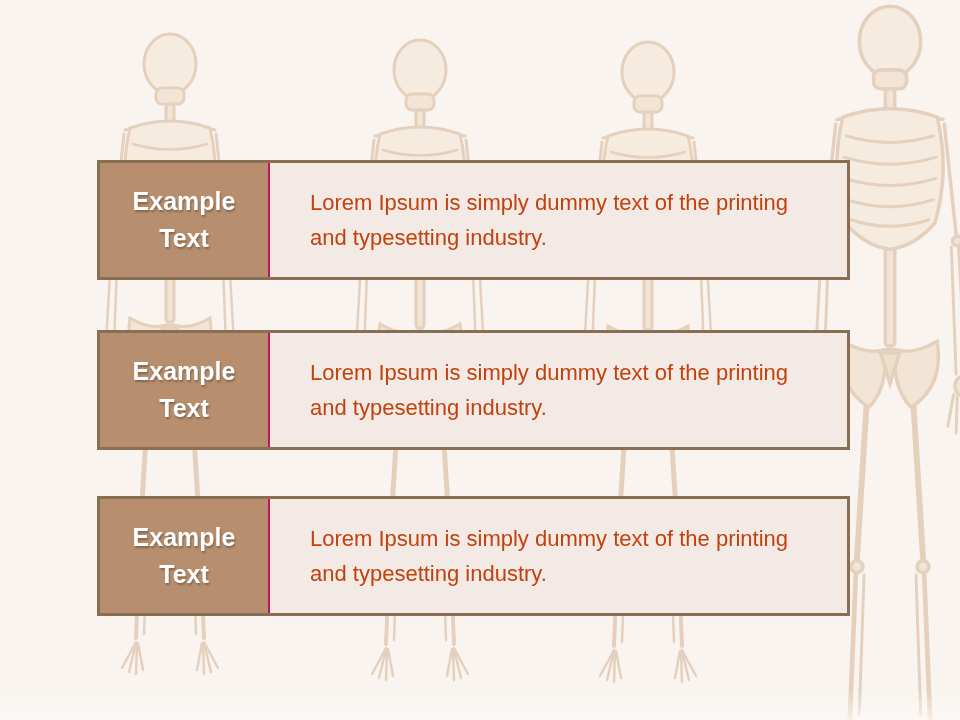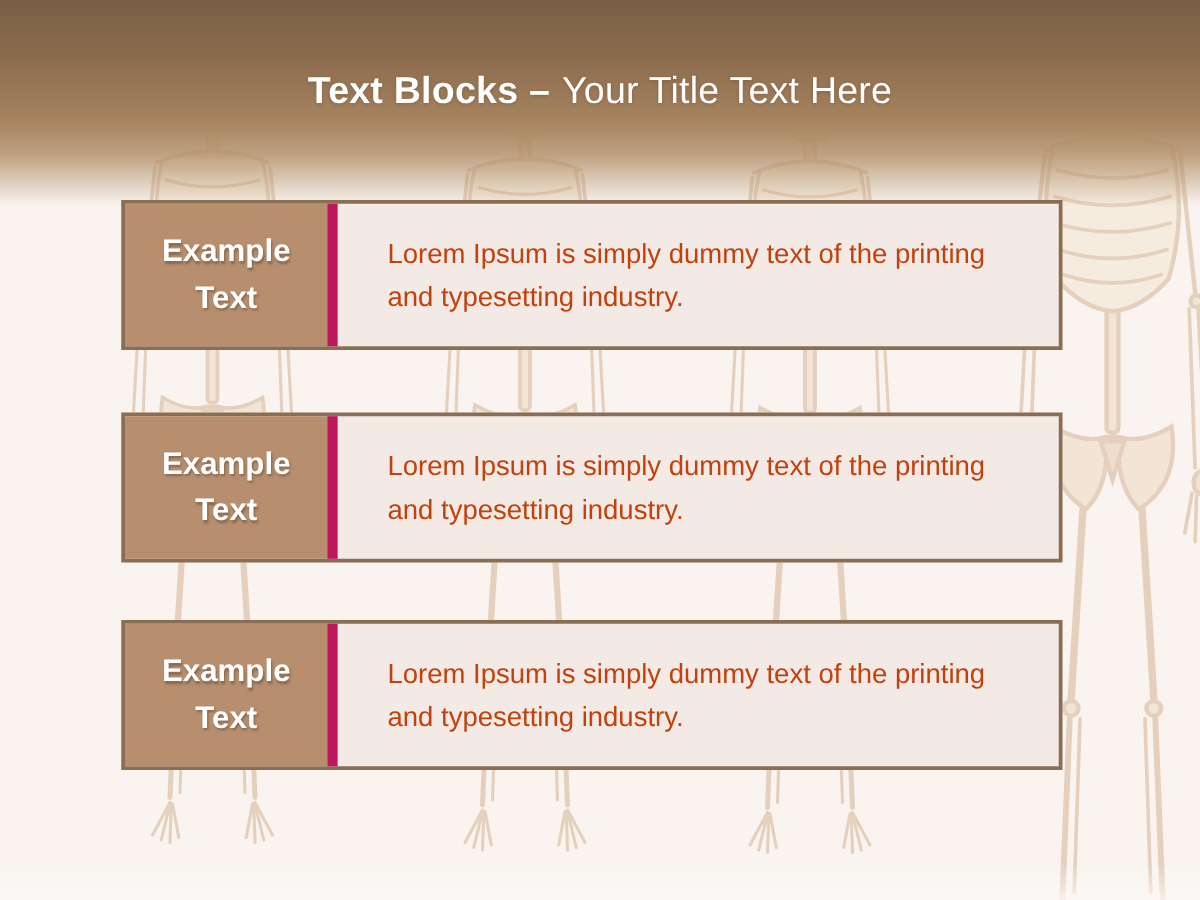--- a/index.html
+++ b/index.html
@@ -49,21 +49,21 @@
     display:flex;
     background:#f3eae5;
   }
   .block.b1{top:160px;}
   .block.b2{top:330px;}
   .block.b3{top:496px;}
   .block-label{
     width:170px;
     flex:0 0 170px;
     box-sizing:border-box;
-    border-right:8px solid #be185d;
+    border-right:2px solid #be185d;
     background:#b78f6e;
     display:flex;
     align-items:center;
     justify-content:center;
     text-align:center;
     color:#ffffff;
     font-weight:bold;
     font-size:25px;
     line-height:37px;
     text-shadow:1px 2px 2px rgba(92,70,52,0.55);
@@ -139,25 +139,20 @@
         <path d="M122 494 L126 612" fill="none" stroke-width="2.5"></path>
         <path d="M134 620 L148 646 M134 621 L141 650 M133 622 L134 652 M132 621 L127 648" fill="none" stroke-width="2.5"></path>
       </g>
     </defs>
     <use href="#skel" transform="translate(70,22)"></use>
     <use href="#skel" transform="translate(320,28)"></use>
     <use href="#skel" transform="translate(548,30)"></use>
     <use href="#skel" transform="translate(772,-8) scale(1.18)"></use>
   </svg>
 
-  <div class="header">
-    <h1 class="title">
-      <span class="bold">Text Blocks –</span><span class="regular">Your Title Text Here</span>
-    </h1>
-  </div>
 
   <div class="block b1">
     <div class="block-label">Example Text</div>
     <div class="block-body">
       <p>Lorem Ipsum is simply dummy text of the printing and typesetting industry.</p>
     </div>
   </div>
 
   <div class="block b2">
     <div class="block-label">Example Text</div>

